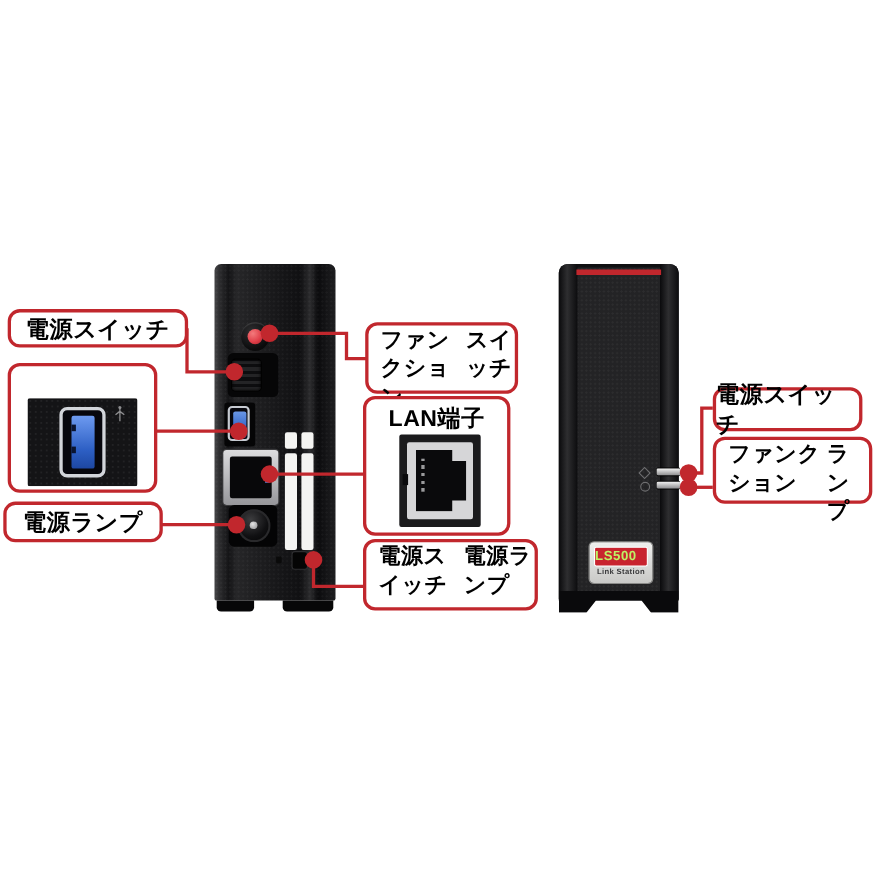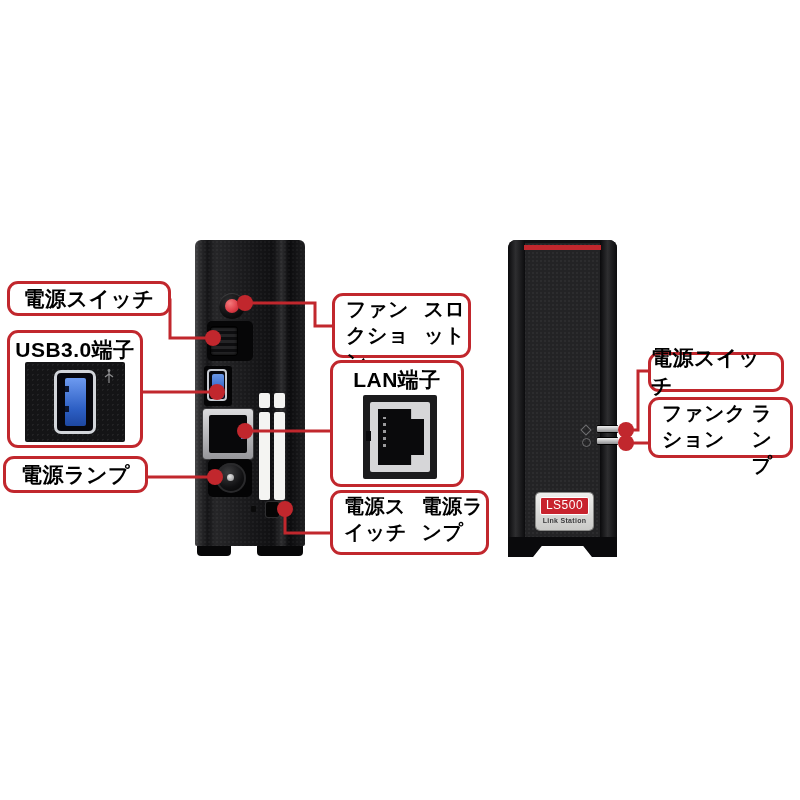--- a/index.html
+++ b/index.html
@@ -84,21 +84,21 @@
   .red-strip{position:absolute;left:524px;top:245px;width:77px;height:5px;background:#c1272d;z-index:3;}
   .led{position:absolute;left:597px;width:21px;height:6px;border-radius:1px;z-index:3;
     background:linear-gradient(180deg,#efefef,#8f8f91);box-shadow:0 1px 0 #000,0 -1px 0 #000;}
   .led-icon{position:absolute;box-sizing:border-box;border:1.5px solid #6e6e70;z-index:3;}
   .led-icon.diamond{left:582px;top:426px;width:8px;height:8px;transform:rotate(45deg);}
   .led-icon.ring{left:582px;top:438px;width:9px;height:9px;border-radius:50%;}
   .badge{position:absolute;left:536px;top:493px;width:57px;height:37px;border-radius:4px;
     background:linear-gradient(180deg,#efefed,#c9c9c7);box-shadow:0 0 0 1px #8a8a88;z-index:3;
     display:flex;flex-direction:column;align-items:center;padding-top:4px;box-sizing:border-box;}
   .badge .model{width:47px;height:16px;background:#c8232e;border-radius:2px;border:1px solid #fff;
-    color:#ffffff;font-weight:400;font-size:12px;line-height:15px;text-align:center;letter-spacing:0.5px;}
+    color:#bef264;font-weight:700;font-size:12px;line-height:15px;text-align:left;letter-spacing:0.5px;}
   .badge .series{margin-top:2px;font-size:7px;font-weight:700;color:#3a3a3c;letter-spacing:0.3px;}
   .front-base{position:absolute;left:508px;top:537px;width:109px;height:20px;background:#0a0a0c;z-index:2;
     clip-path:polygon(0 0,100% 0,100% 100%,77% 100%,69% 45%,31% 45%,23% 100%,0 100%);}
   
   .usb-photo{position:absolute;left:15px;top:29px;width:100px;height:80px;border-radius:2px;
     background:#141416;
     background-image:radial-gradient(rgba(255,255,255,0.06) 1px,transparent 1px);background-size:5px 5px;}
   .usb-photo .bezel{position:absolute;left:29px;top:8px;width:42px;height:64px;box-sizing:border-box;
     border:3px solid #d2d5da;border-radius:7px;background:#07070d;}
   .usb-photo .tongue{position:absolute;left:40px;top:16px;width:21px;height:48px;border-radius:2px;
@@ -181,42 +181,41 @@
     <div class="model">LS500</div>
     <div class="series">Link Station</div>
   </div>
   <div class="front-base"></div>
 
   <div class="callout" style="left:7px;top:281px;width:164px;height:35px;">
     <span>電源スイッチ</span>
   </div>
 
   <div class="callout photo-box" style="left:7px;top:330px;width:136px;height:118px;">
-    <span class="title">USB3.0端子</span>
     <div class="usb-photo">
       <div class="bezel"></div>
       <div class="tongue"></div>
       <div class="notch" style="top:24px;"></div>
       <div class="notch" style="top:44px;"></div>
       <svg class="trident" viewBox="0 0 12 16">
         <g stroke="#8e8e90" stroke-width="1.2" fill="none">
           <path d="M6,15 V3 M6,6 L2,9 M6,6 L10,9"></path>
           <circle cx="6" cy="2.5" r="1.4" fill="#8e8e90" stroke="none"></circle>
         </g>
       </svg>
     </div>
   </div>
 
   <div class="callout" style="left:3px;top:456px;width:145px;height:37px;">
     <span>電源ランプ</span>
   </div>
 
   <div class="callout two-line" style="left:332px;top:293px;width:139px;height:65px;">
     <span>ファンクション</span>
-    <span>スロット</span>
+    <span>スイッチ</span>
   </div>
 
   <div class="callout photo-box" style="left:330px;top:360px;width:134px;height:127px;">
     <span class="title">LAN端子</span>
     <div class="lan-photo">
       <div class="frame"></div>
       <div class="jack"></div>
       <div class="pins"></div>
       <div class="tab"></div>
     </div>

